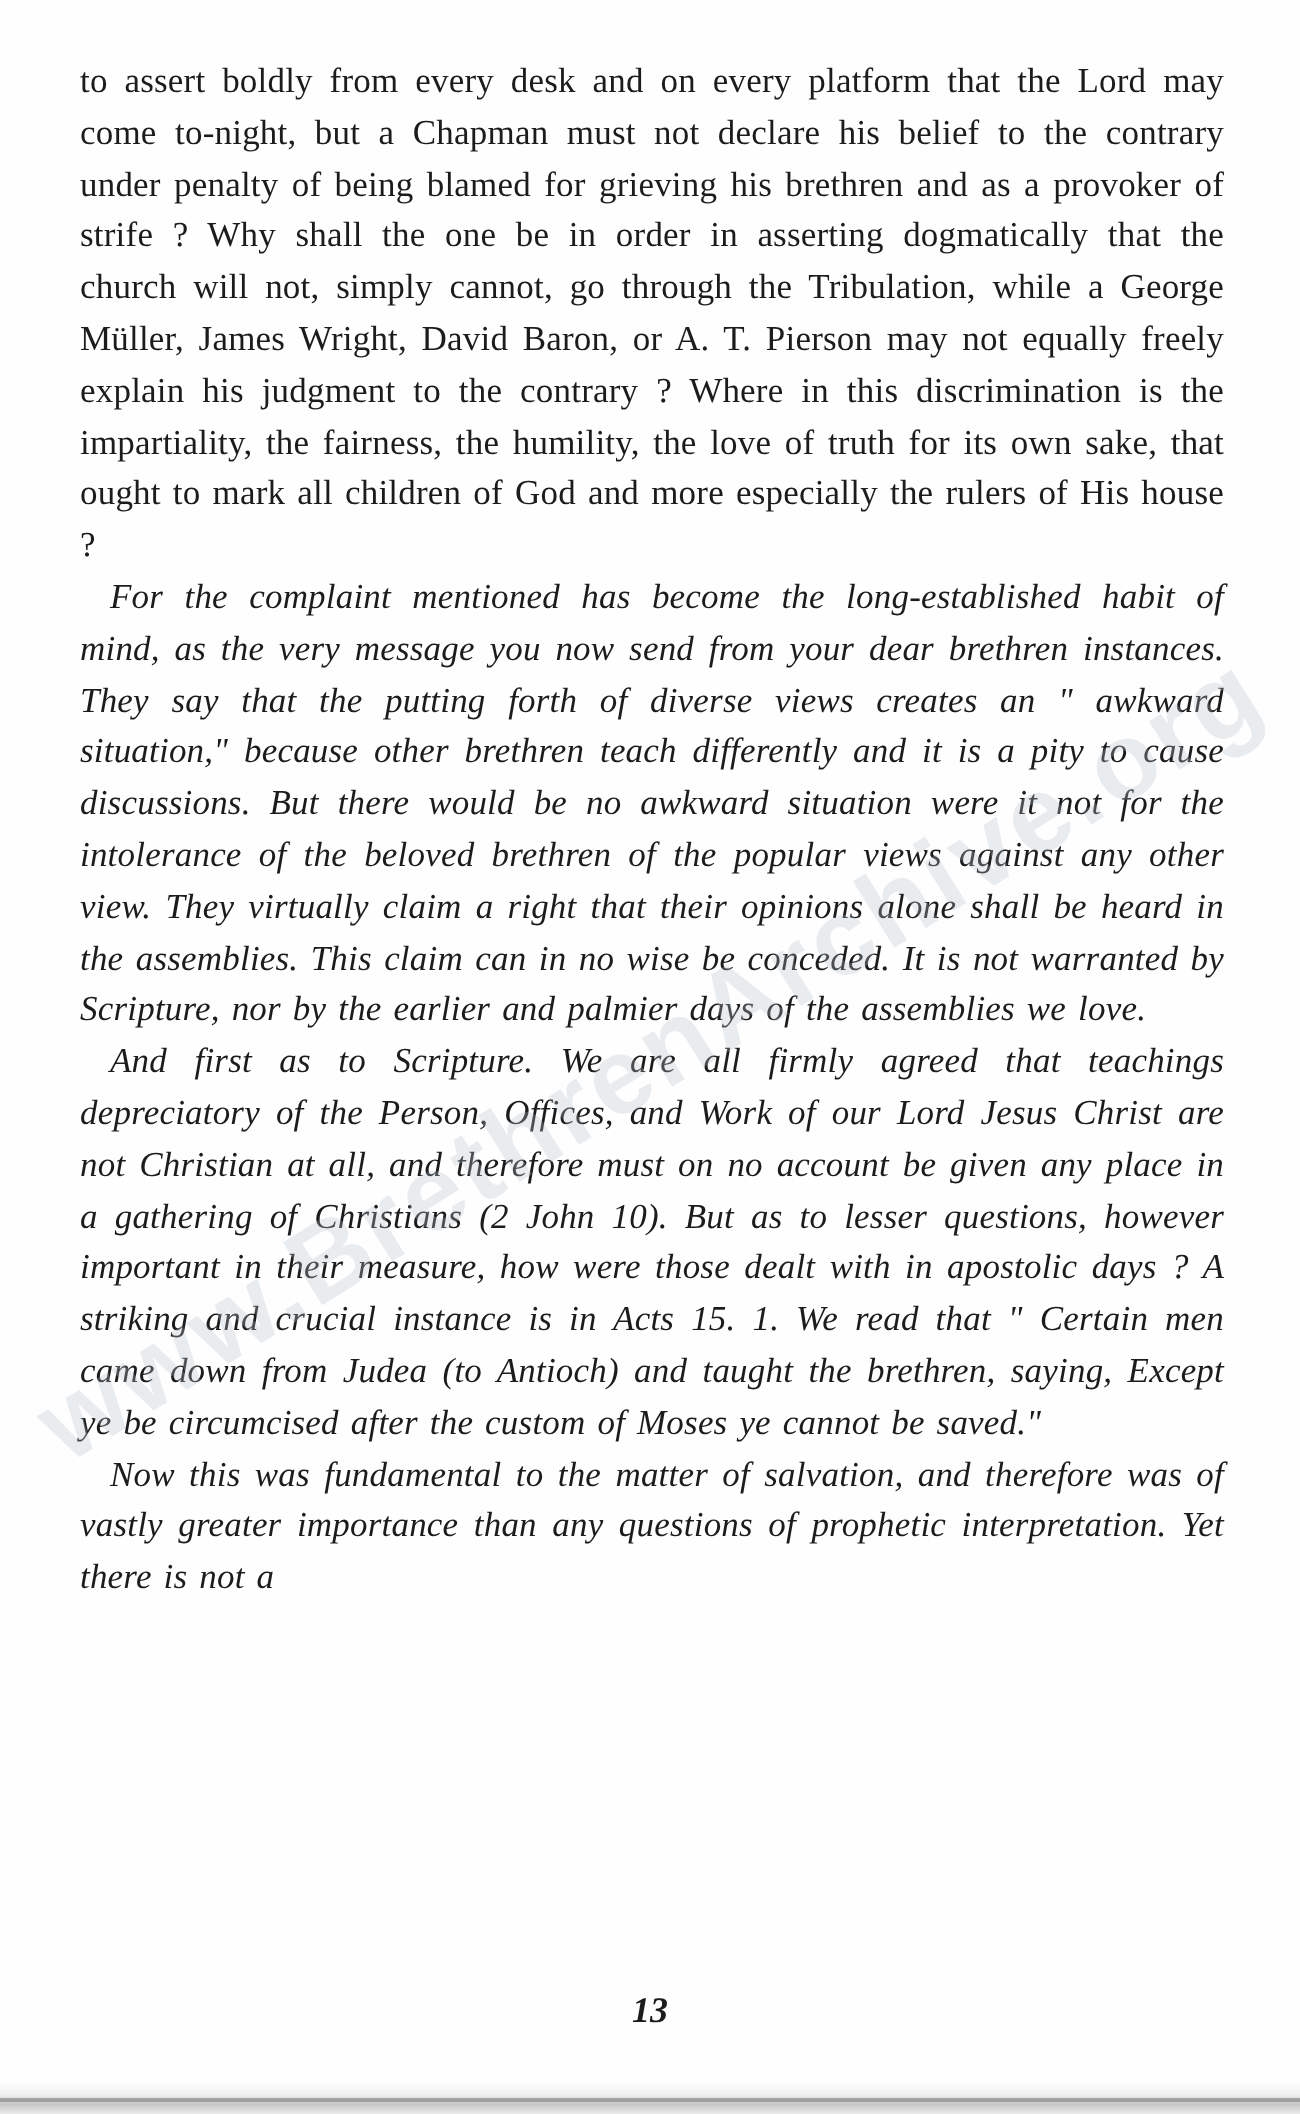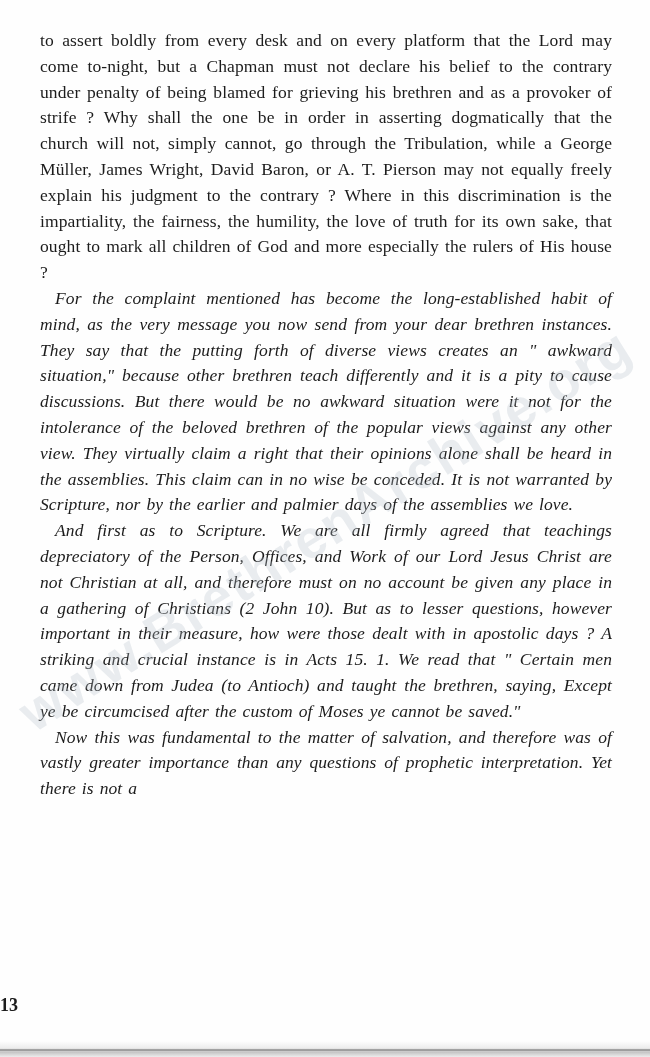--- a/index.html
+++ b/index.html
@@ -58,23 +58,25 @@
     font-weight: 700;
     letter-spacing: 2px;
     color: rgba(185, 195, 205, 0.30);
     white-space: nowrap;
   }
   .page-number {
     position: absolute;
     top: 995px;
     left: 0;
     width: 100%;
+    text-align: center;
     font-size: 18px;
     font-weight: 700;
     color: #1c1c1c;
+    font-style: italic;
   }
   .scan-edge-bottom {
     position: absolute;
     left: 0;
     bottom: 0;
     width: 100%;
     height: 16px;
     background: linear-gradient(
       to bottom,
       rgba(255,255,255,0) 0%,

